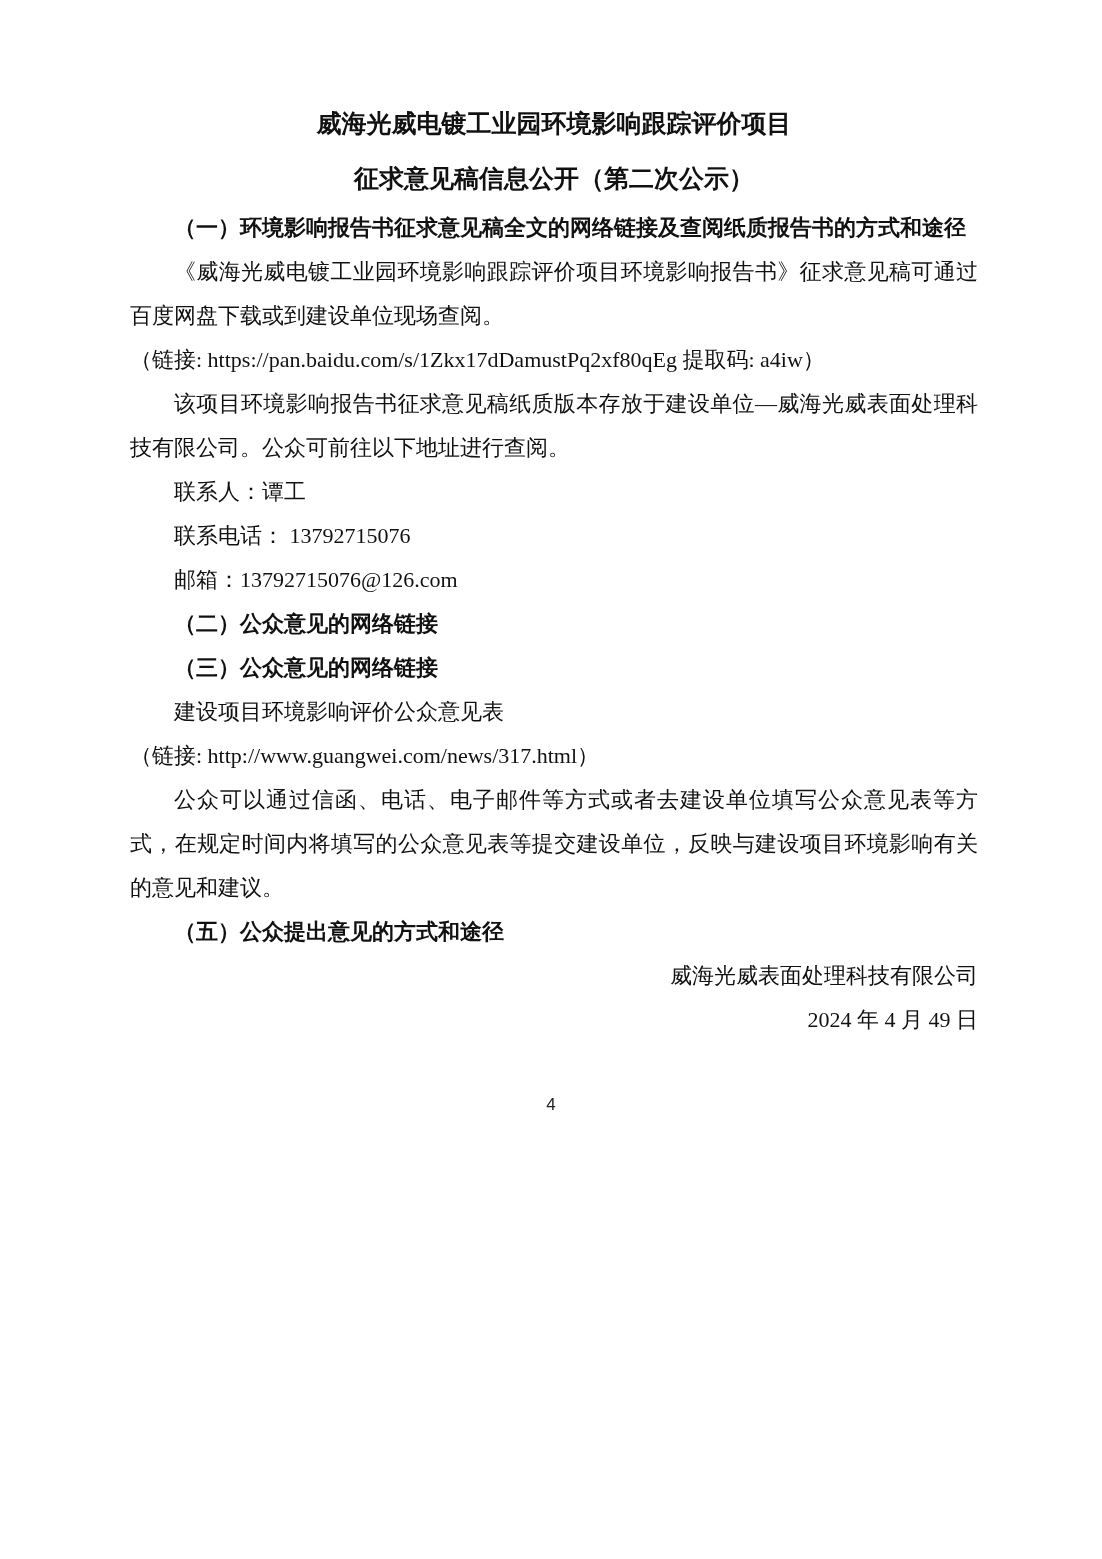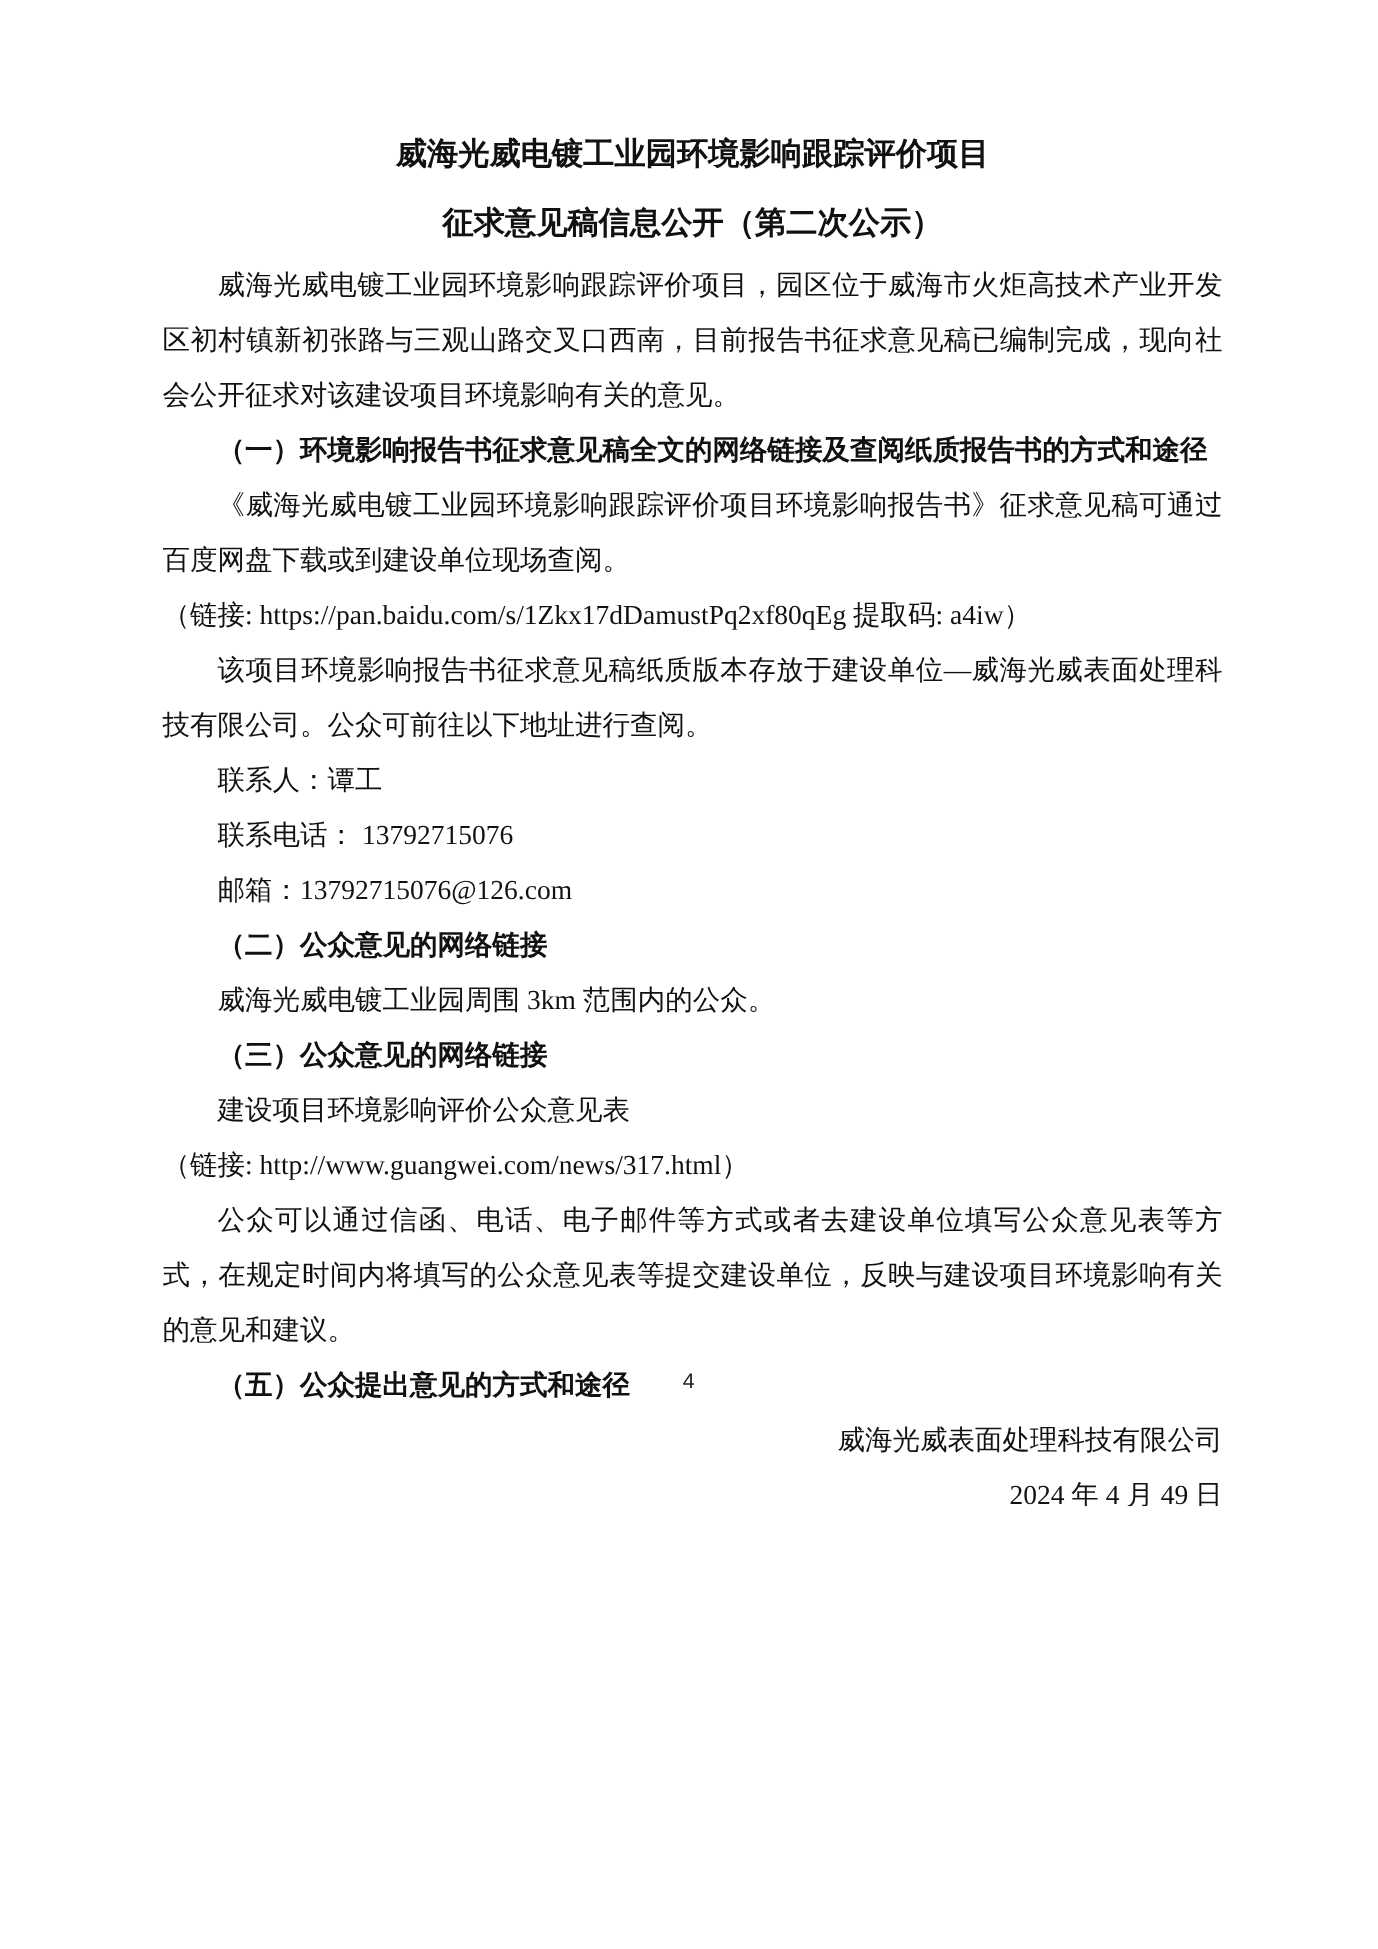--- a/index.html
+++ b/index.html
@@ -66,32 +66,30 @@
 </style>
 </head>
 <body>
 
 <div class="page">
   <div class="content">
 
     <h1 class="doc-title">威海光威电镀工业园环境影响跟踪评价项目</h1>
     <h2 class="doc-title">征求意见稿信息公开（第二次公示）</h2>
 
-    <p class="para">威海光威电镀工业园环境影响跟踪评价项目，园区位于威海市火炬高技术产业开发区初村镇新初张路与三观山路交叉口西南，目前报告书征求意见稿已编制完成，现向社会公开征求对该建设项目环境影响有关的意见。</p>
 
     <p class="heading">（一）环境影响报告书征求意见稿全文的网络链接及查阅纸质报告书的方式和途径</p>
     <p class="para">《威海光威电镀工业园环境影响跟踪评价项目环境影响报告书》征求意见稿可通过百度网盘下载或到建设单位现场查阅。</p>
     <p class="link-line">（链接: https://pan.baidu.com/s/1Zkx17dDamustPq2xf80qEg  提取码: a4iw）</p>
     <p class="para">该项目环境影响报告书征求意见稿纸质版本存放于建设单位—威海光威表面处理科技有限公司。公众可前往以下地址进行查阅。</p>
     <p class="contact">联系人：谭工</p>
     <p class="contact">联系电话： 13792715076</p>
     <p class="contact">邮箱：13792715076@126.com</p>
 
     <p class="heading">（二）公众意见的网络链接</p>
-    <p class="para">威海光威电镀工业园周围 3km 范围内的公众。</p>
 
     <p class="heading">（三）公众意见的网络链接</p>
     <p class="para">建设项目环境影响评价公众意见表</p>
     <p class="link-line">（链接: http://www.guangwei.com/news/317.html）</p>
 
     <p class="para">公众可以通过信函、电话、电子邮件等方式或者去建设单位填写公众意见表等方式，在规定时间内将填写的公众意见表等提交建设单位，反映与建设项目环境影响有关的意见和建议。</p>
 
     <p class="heading">（五）公众提出意见的方式和途径</p>
 
     <p class="sign">威海光威表面处理科技有限公司</p>

